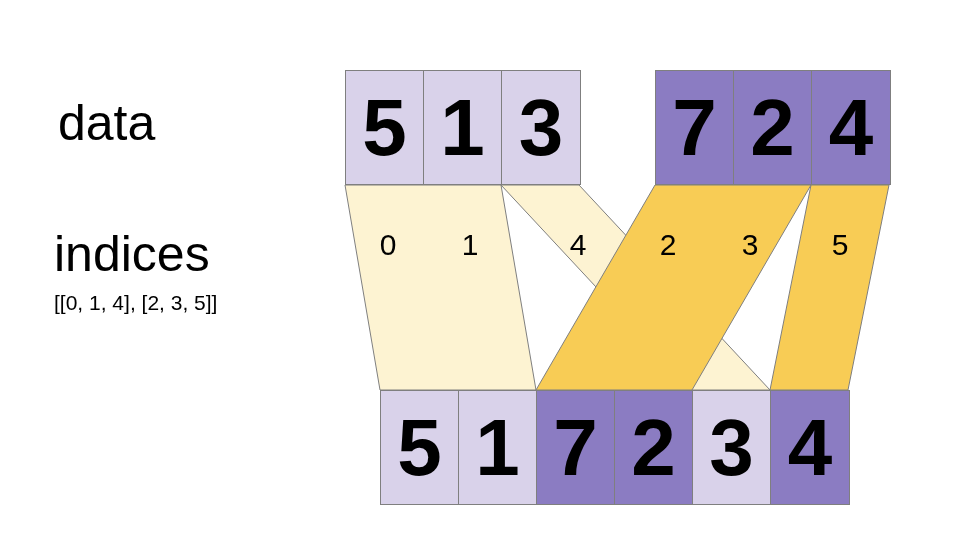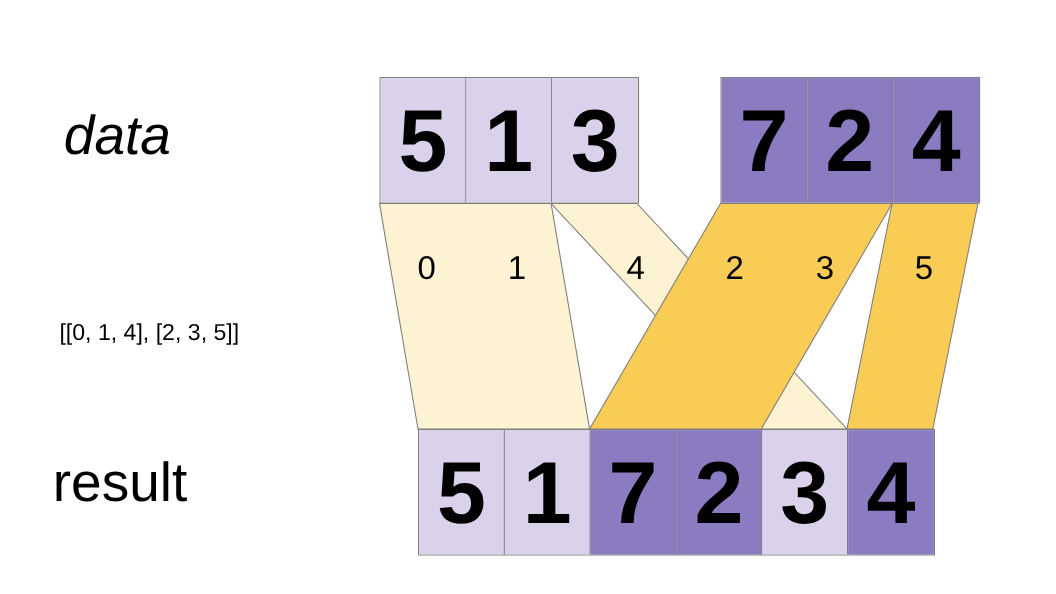--- a/index.html
+++ b/index.html
@@ -74,23 +74,23 @@
 
 <div class="canvas">
 
   <svg class="bands" width="960" height="540" viewBox="0 0 960 540">
     <polygon points="345,185 501,185 536,390 380,390" stroke="#7f7f7f" stroke-width="1" fill="#fdf3d2"></polygon>
     <polygon points="501,185 579,185 770,390 692,390" stroke="#7f7f7f" stroke-width="1" fill="#fdf3d2"></polygon>
     <polygon points="655,185 811,185 692,390 536,390" stroke="#7f7f7f" stroke-width="1" fill="#f8cc55"></polygon>
     <polygon points="811,185 889,185 848,390 770,390" stroke="#7f7f7f" stroke-width="1" fill="#f8cc55"></polygon>
   </svg>
 
-  <div class="label" style="left:58px; top:98px;font-style:italic;">data</div>
+  <div class="label" style="left:58px; top:98px;">data</div>
+  <div class="label" style="left:54px; top:229px;">indices</div>
   <div class="label-small" style="left:54px; top:292px;">[[0, 1, 4], [2, 3, 5]]</div>
-  <div class="label" style="left:48px; top:413px;">result</div>
 
   <div class="cell-group" style="left:345px; top:70px; width:236px;">
     <div class="cell lp">5</div>
     <div class="cell lp">1</div>
     <div class="cell lp">3</div>
   </div>
 
   <div class="cell-group" style="left:655px; top:70px; width:236px;">
     <div class="cell dp">7</div>
     <div class="cell dp">2</div>

